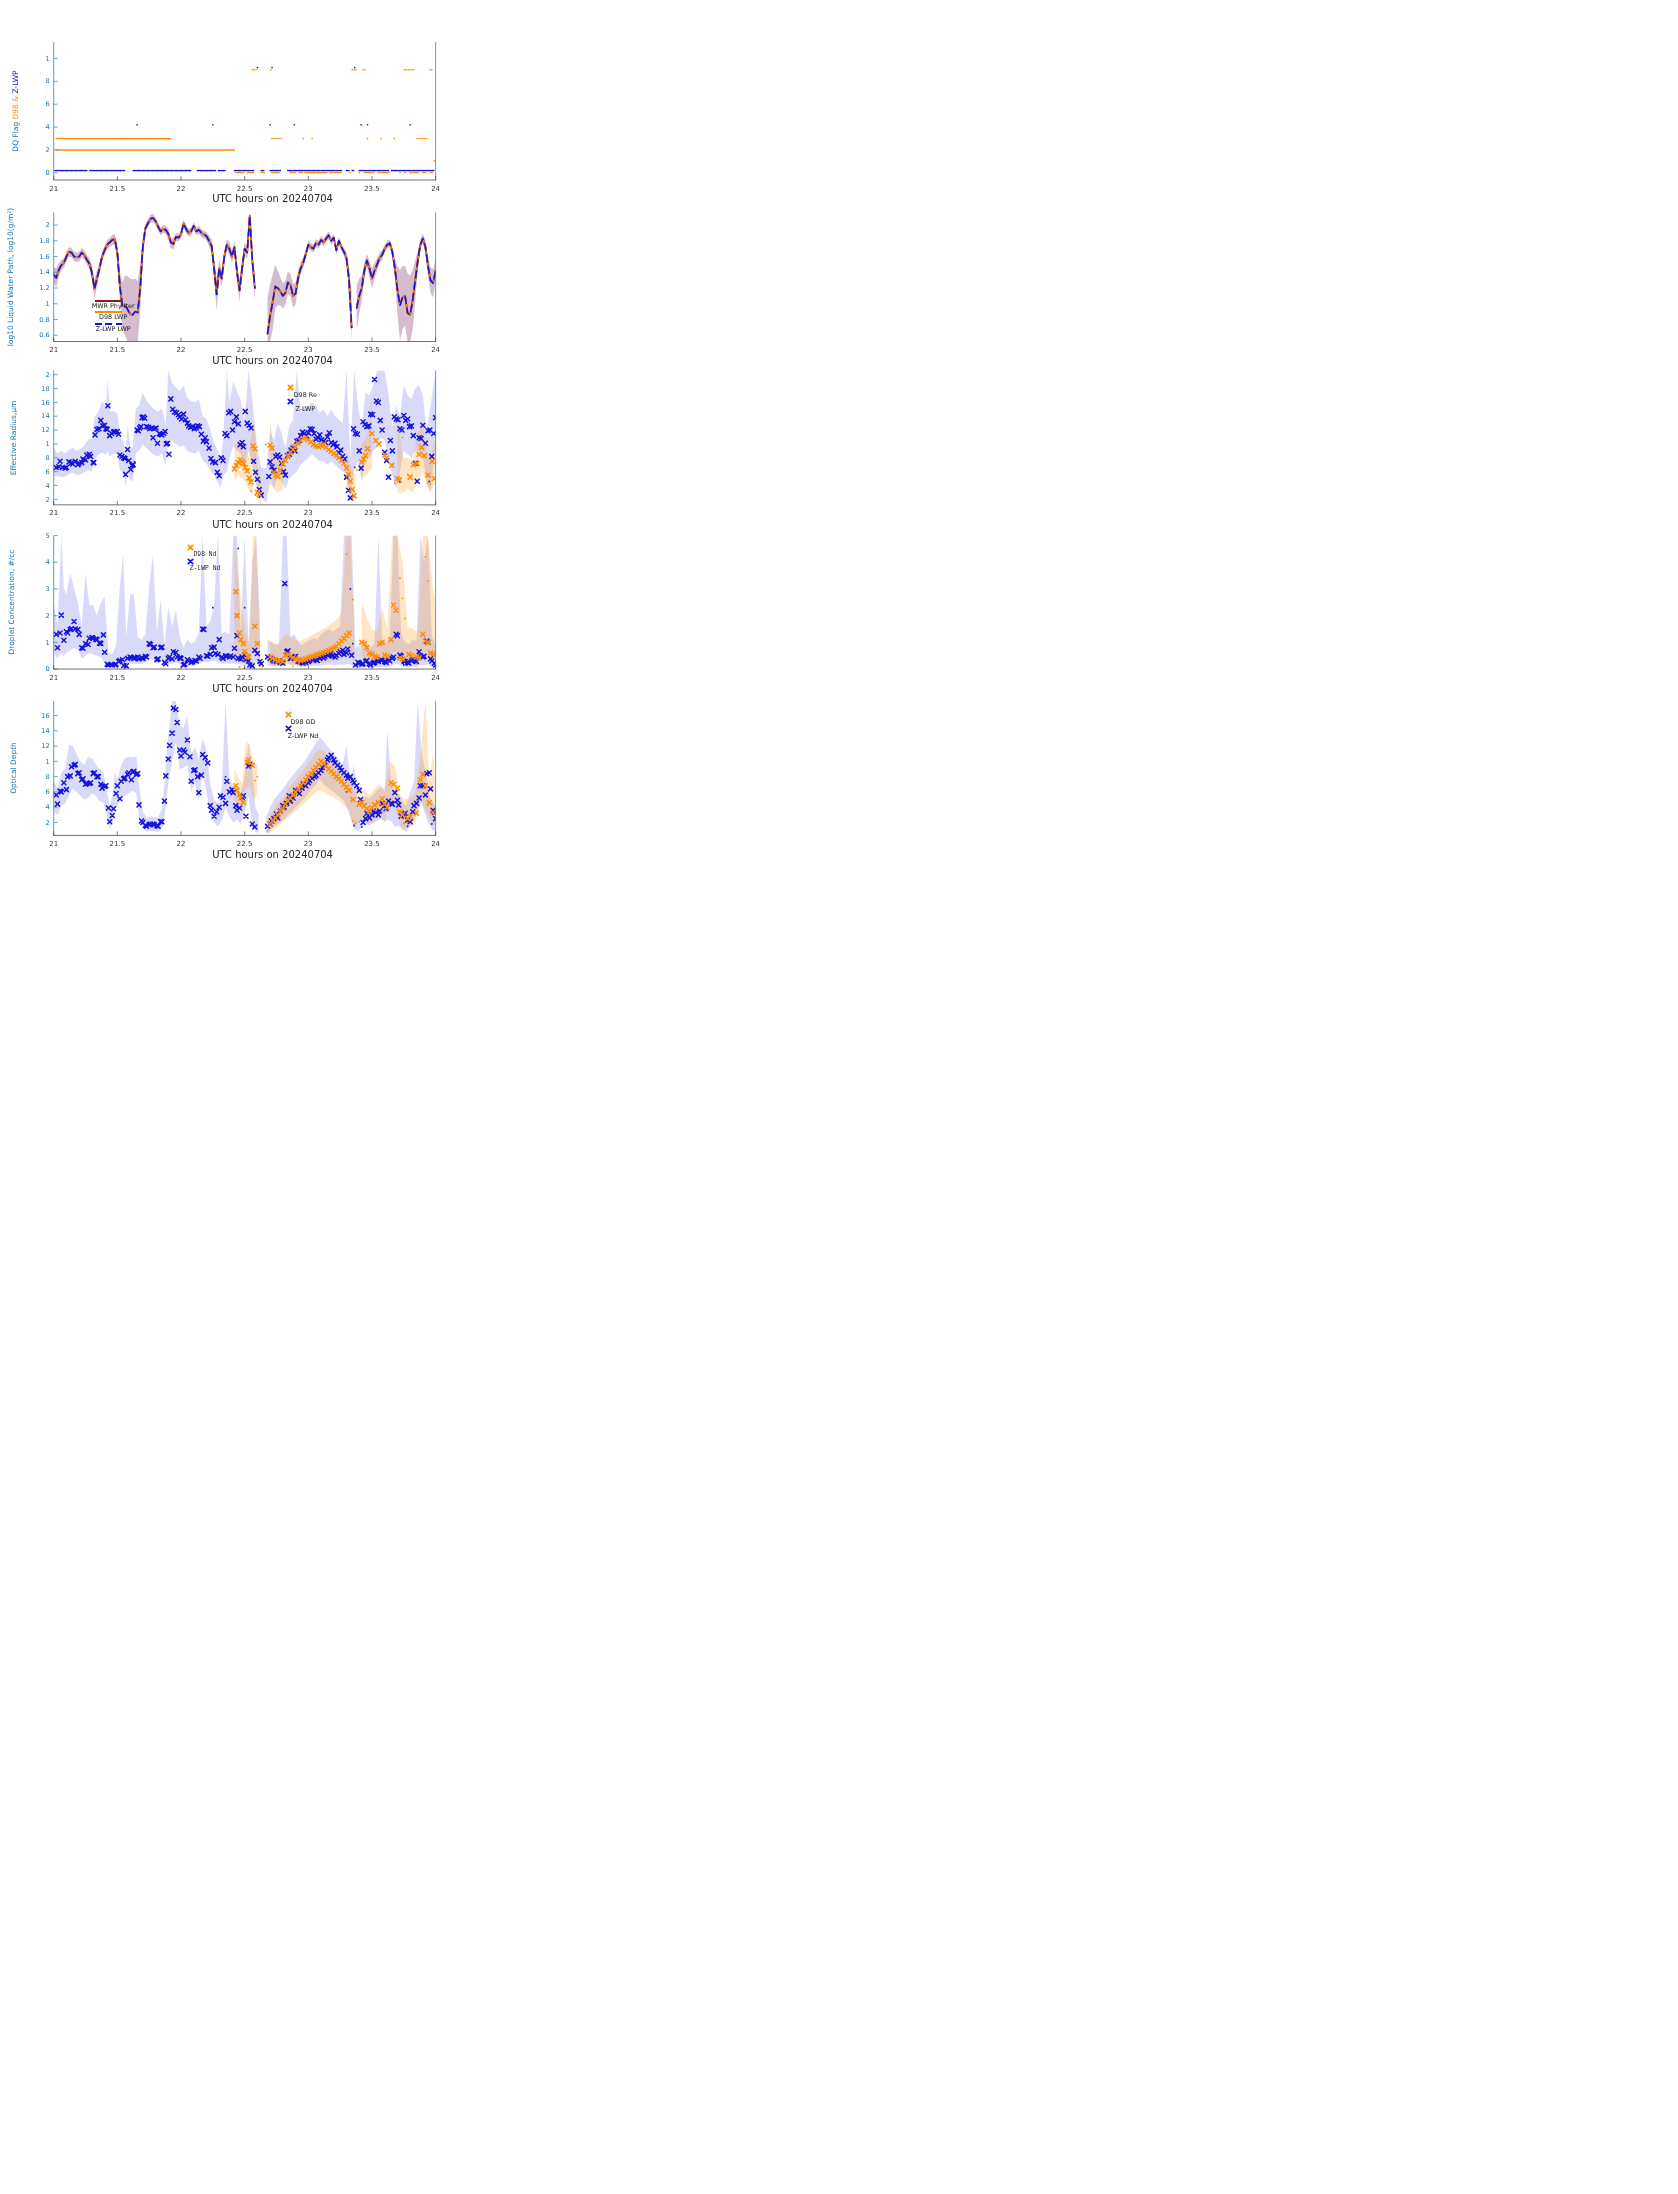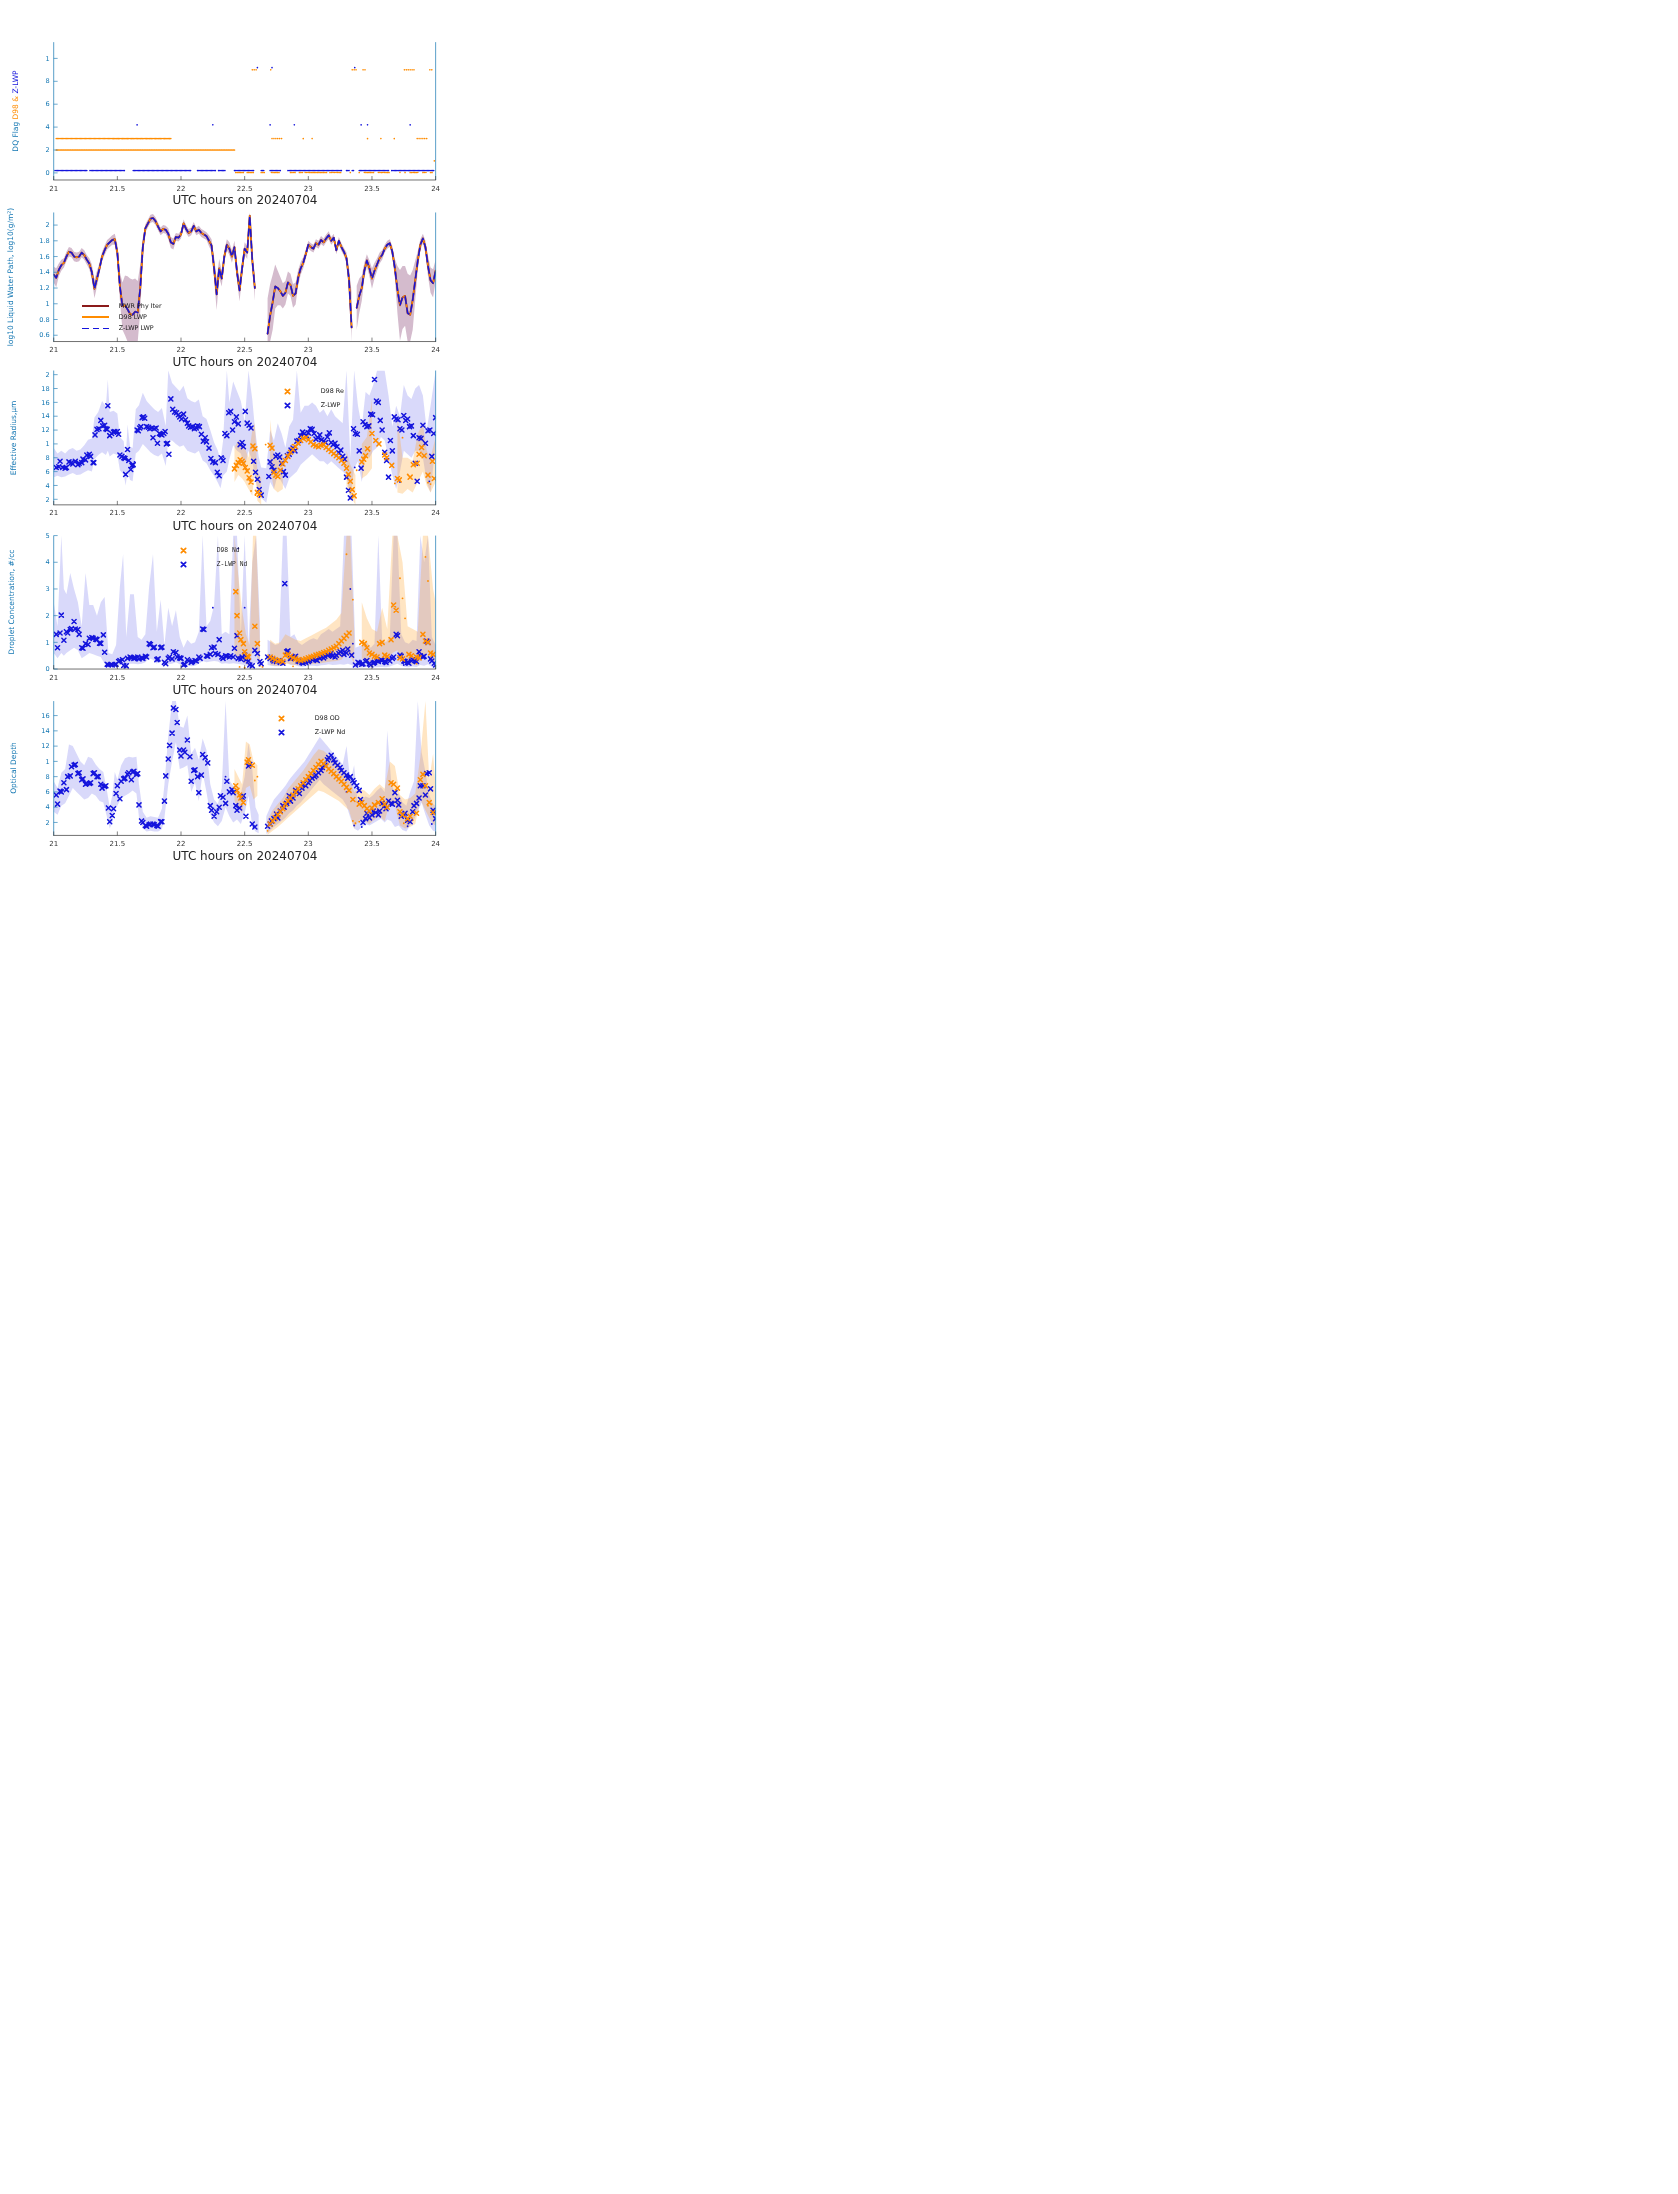--- a/index.html
+++ b/index.html
@@ -1,23 +1,23 @@
 <!DOCTYPE html>
 <html style="font-size:7px"><head>
 <meta charset="utf-8">
 <style>
   html,body{margin:0;padding:0;background:#fff;}
   .fig{position:relative;width:560px;height:878px;background:#fff;
        font-family:"DejaVu Sans","Liberation Sans",sans-serif;overflow:hidden;}
   #chart-svg{position:absolute;left:0;top:0;}
   .ylab{position:absolute;transform:translate(-50%,-50%) rotate(-90deg);white-space:nowrap;
         font-size:7.5px;color:#1276B2;}
-  .xlab{position:absolute;width:176px;text-align:center;font-size:12px;color:#262626;}
+  .xlab{position:absolute;width:176px;text-align:right;font-size:10px;color:#262626;}
   .legend{position:absolute;}
-  .lrow{display:flex;align-items:center;height:11.4px;}
+  .lrow{display:flex;align-items:center;height:11.4px;flex-direction:column;}
   .lsample{width:27px;display:flex;align-items:center;justify-content:center;}
   .lsample .bar{width:27px;height:1.8px;}
   .lsample.xs{width:7px;margin-right:20px;}
   .llab{margin-left:9.7px;font-size:6.4px;color:#1a1a1a;white-space:nowrap;}
   .dash{background:repeating-linear-gradient(90deg,#1414DC 0 6.6px,transparent 6.6px 10.5px);}
 </style>
 </head>
 <body>
 
 <div class="fig">

